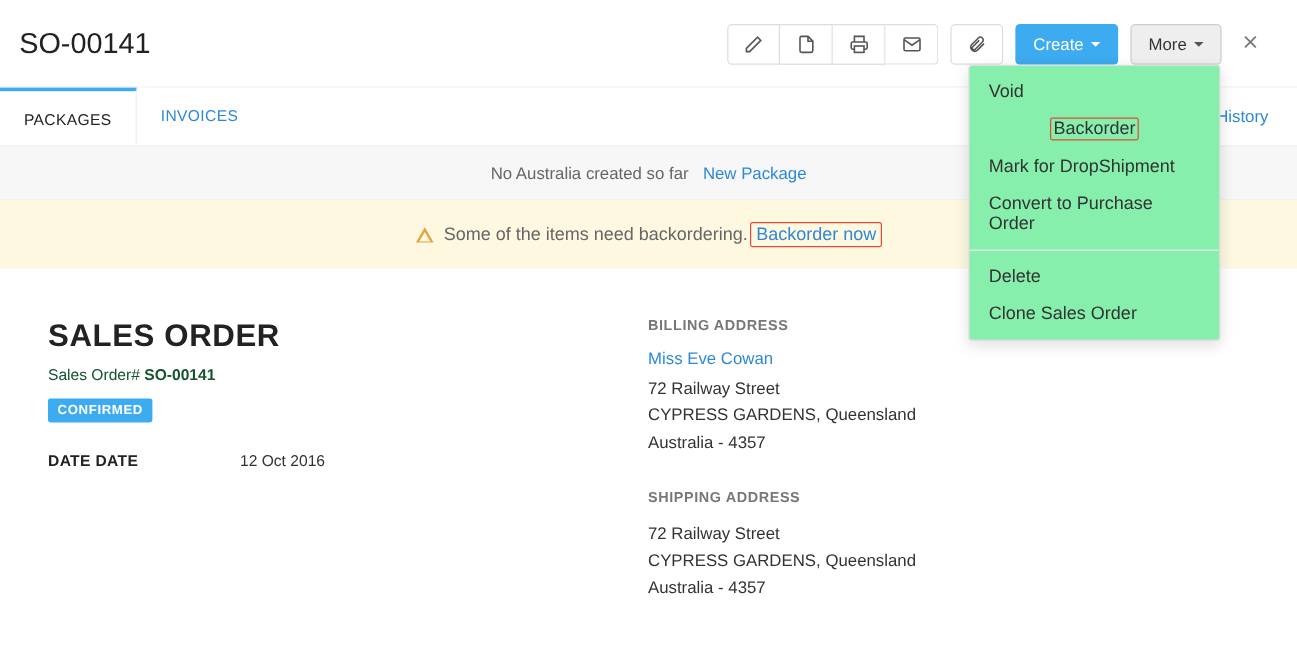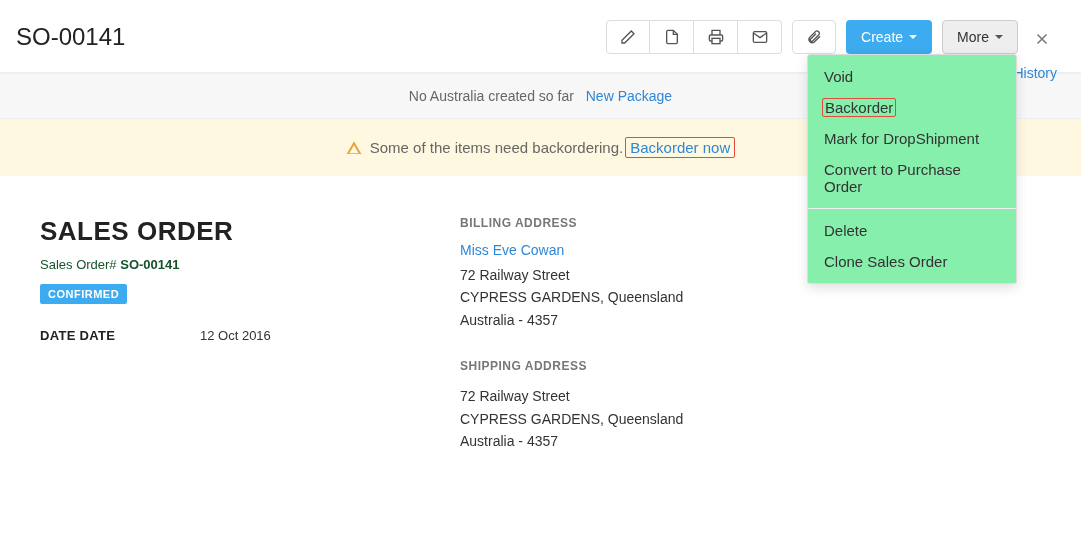--- a/index.html
+++ b/index.html
@@ -18,21 +18,21 @@
     align-items: center;
     padding: 20px 24px 18px 16px;
     border-bottom: 1px solid #eee;
   }
   .title {
     font-size: 24px;
     font-weight: 400;
     color: #222;
     flex: 1;
   }
-  .toolbar { display: flex; align-items: flex-end; gap: 0; }
+  .toolbar { display: flex; align-items: flex-start; gap: 0; }
   .btn-group { display: flex; margin-right: 10px; }
   .icon-btn {
     width: 44px; height: 34px;
     border: 1px solid #ddd;
     background: #fff;
     display: flex; align-items: center; justify-content: center;
     cursor: pointer;
     color: #555;
   }
   .icon-btn + .icon-btn { border-left: none; }
@@ -134,20 +134,21 @@
     color: #2e88d6; cursor:pointer;
     border: 1px solid #e04d3a;
     padding: 1px 4px;
     margin-left: 2px;
     border-radius: 2px;
   }
 
   .content {
     display: flex;
     padding: 40px 40px 0 40px;
+    gap: 80px;
   }
   .col-left { width: 420px; }
   .col-right { flex: 1; }
 
   .doc-title {
     font-size: 26px;
     font-weight: 800;
     letter-spacing: 0.5px;
     color: #222;
     margin-bottom: 10px;
@@ -198,21 +199,21 @@
     color: #333;
     cursor: pointer;
   }
   .dropdown .item.highlight {
     display:inline-block;
     margin: 0 14px;
     padding: 0 2px;
     border: 1px solid #e04d3a;
     border-radius: 2px;
   }
-  .dropdown .item.highlight-wrap { padding: 6px 0;}
+  .dropdown .item.highlight-wrap { padding: 6px 0; text-align: center;}
   .dropdown hr { border:none; border-top:1px solid #eee; margin:6px 0; }
 
   svg { display:block; }
 </style>
 </head>
 <body>
 
 <div class="header">
   <div class="title">SO-00141</div>
   <div class="toolbar">
@@ -257,20 +258,24 @@
     </button>
     <button class="close-btn">
       <svg width="18" height="18" viewBox="0 0 24 24" fill="none" stroke="#777" stroke-width="2">
           <path d="M18 6 6 18M6 6l12 12"></path>
         </svg>
     </button>
   </div>
 </div>
 
 <div class="tabs-row">
+  <div class="tabs">
+    <div class="tab active">PACKAGES</div>
+    <div class="tab link">INVOICES</div>
+  </div>
   <a class="history-link">History</a>
 </div>
 
 <div class="subheader">
   <span>No Australia created so far</span>
   <a>New Package</a>
 </div>
 
 <div class="alert-bar">
   <span class="alert-icon">

